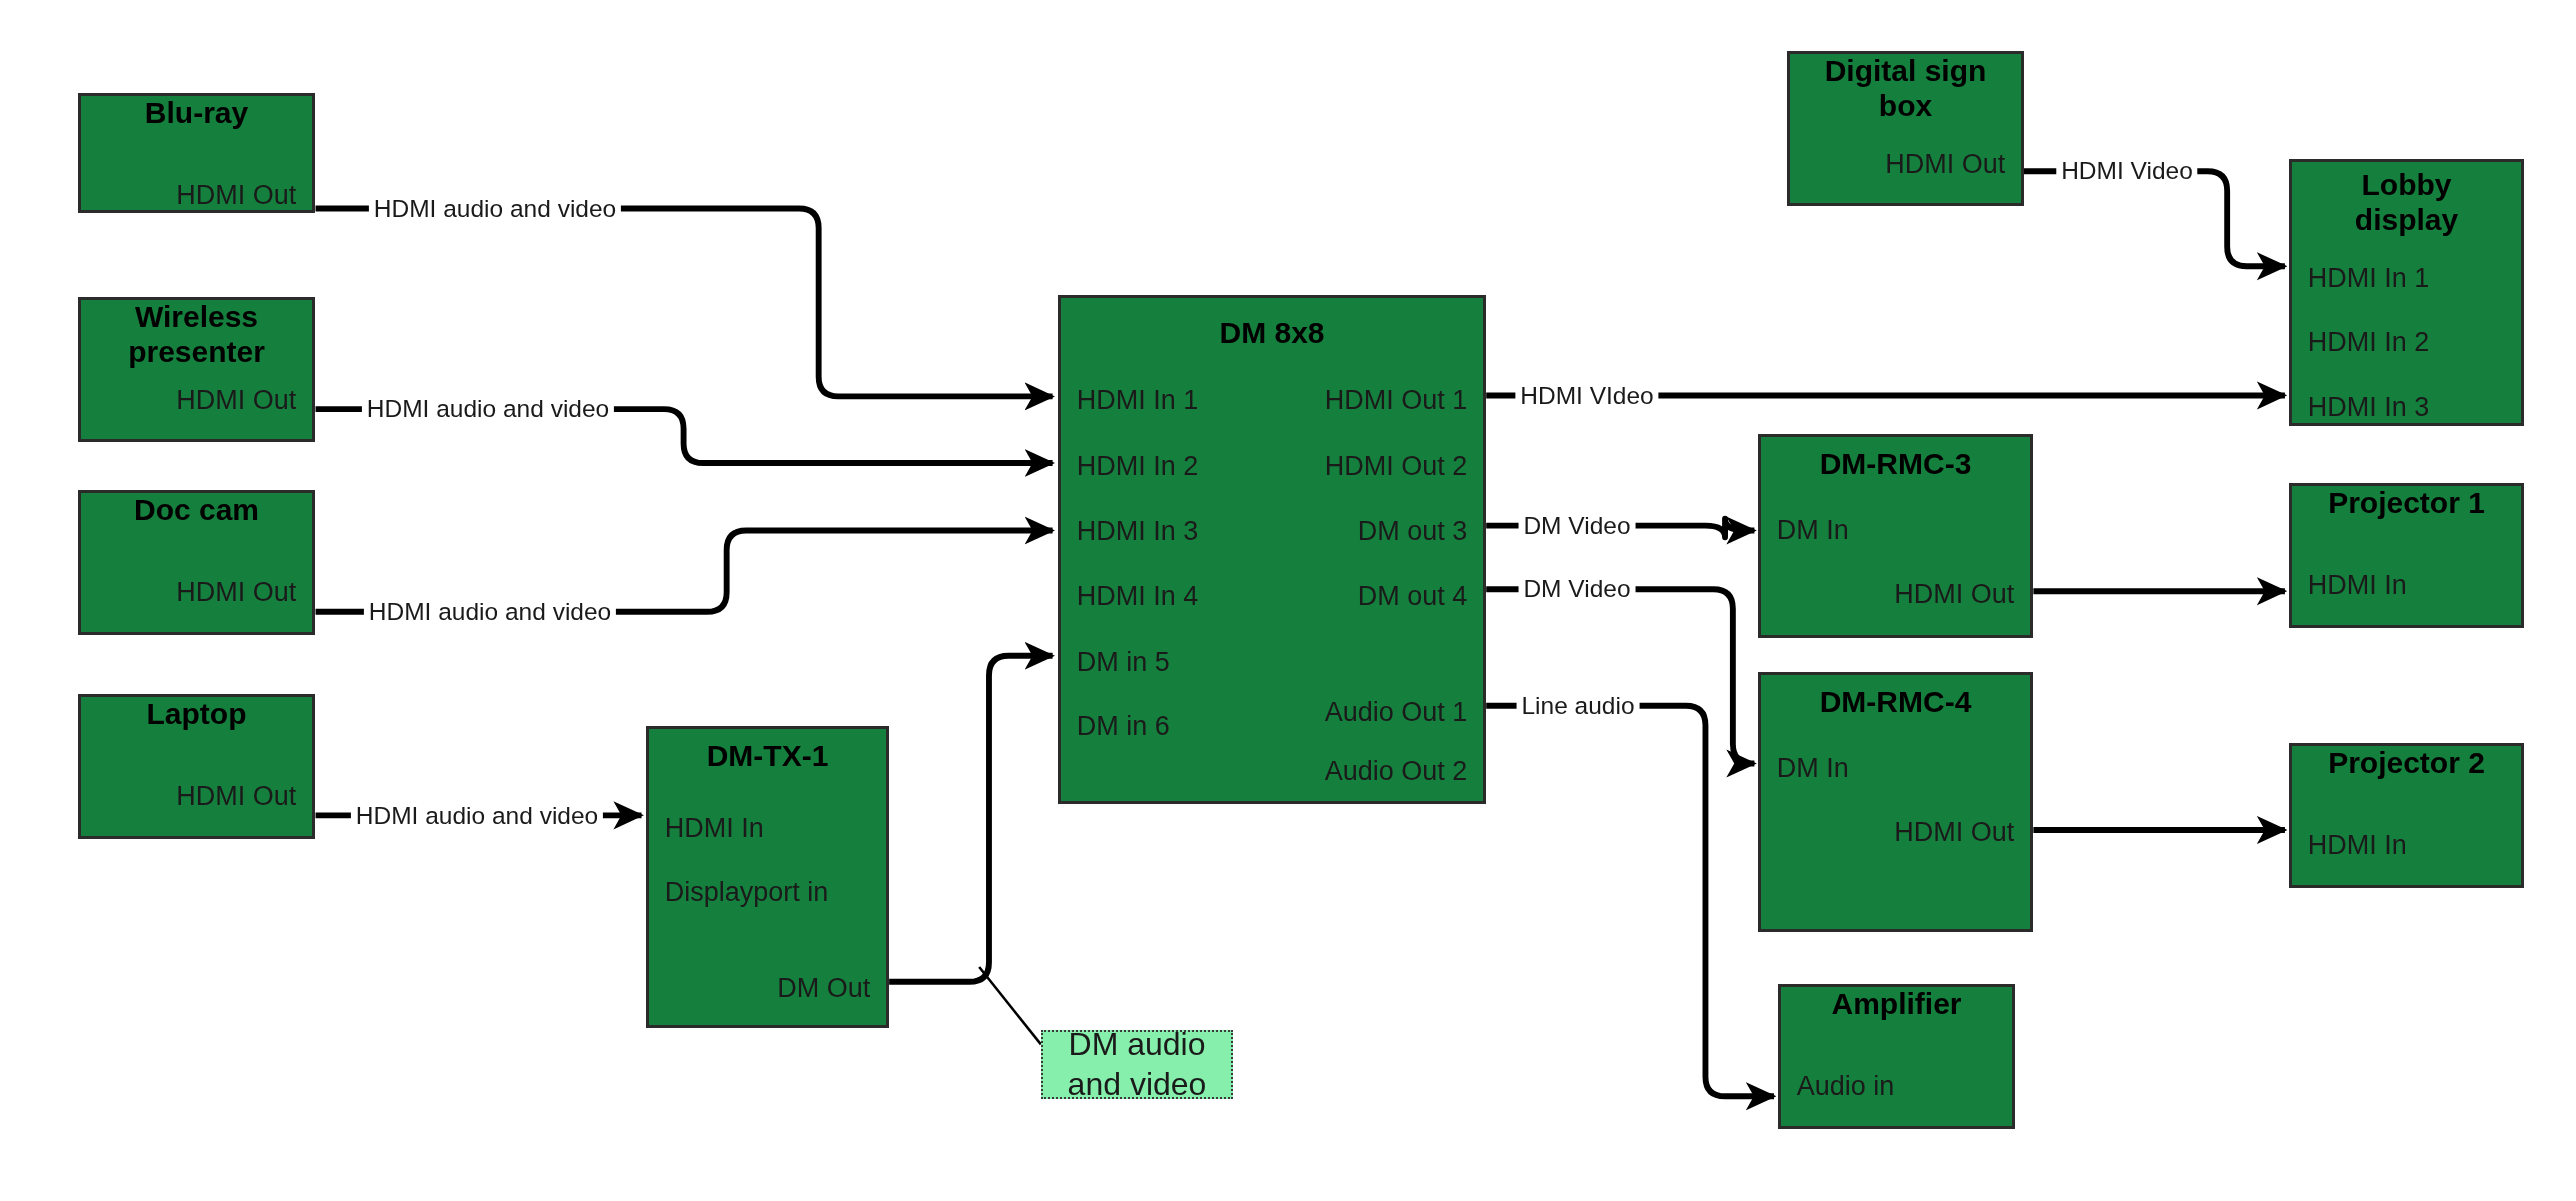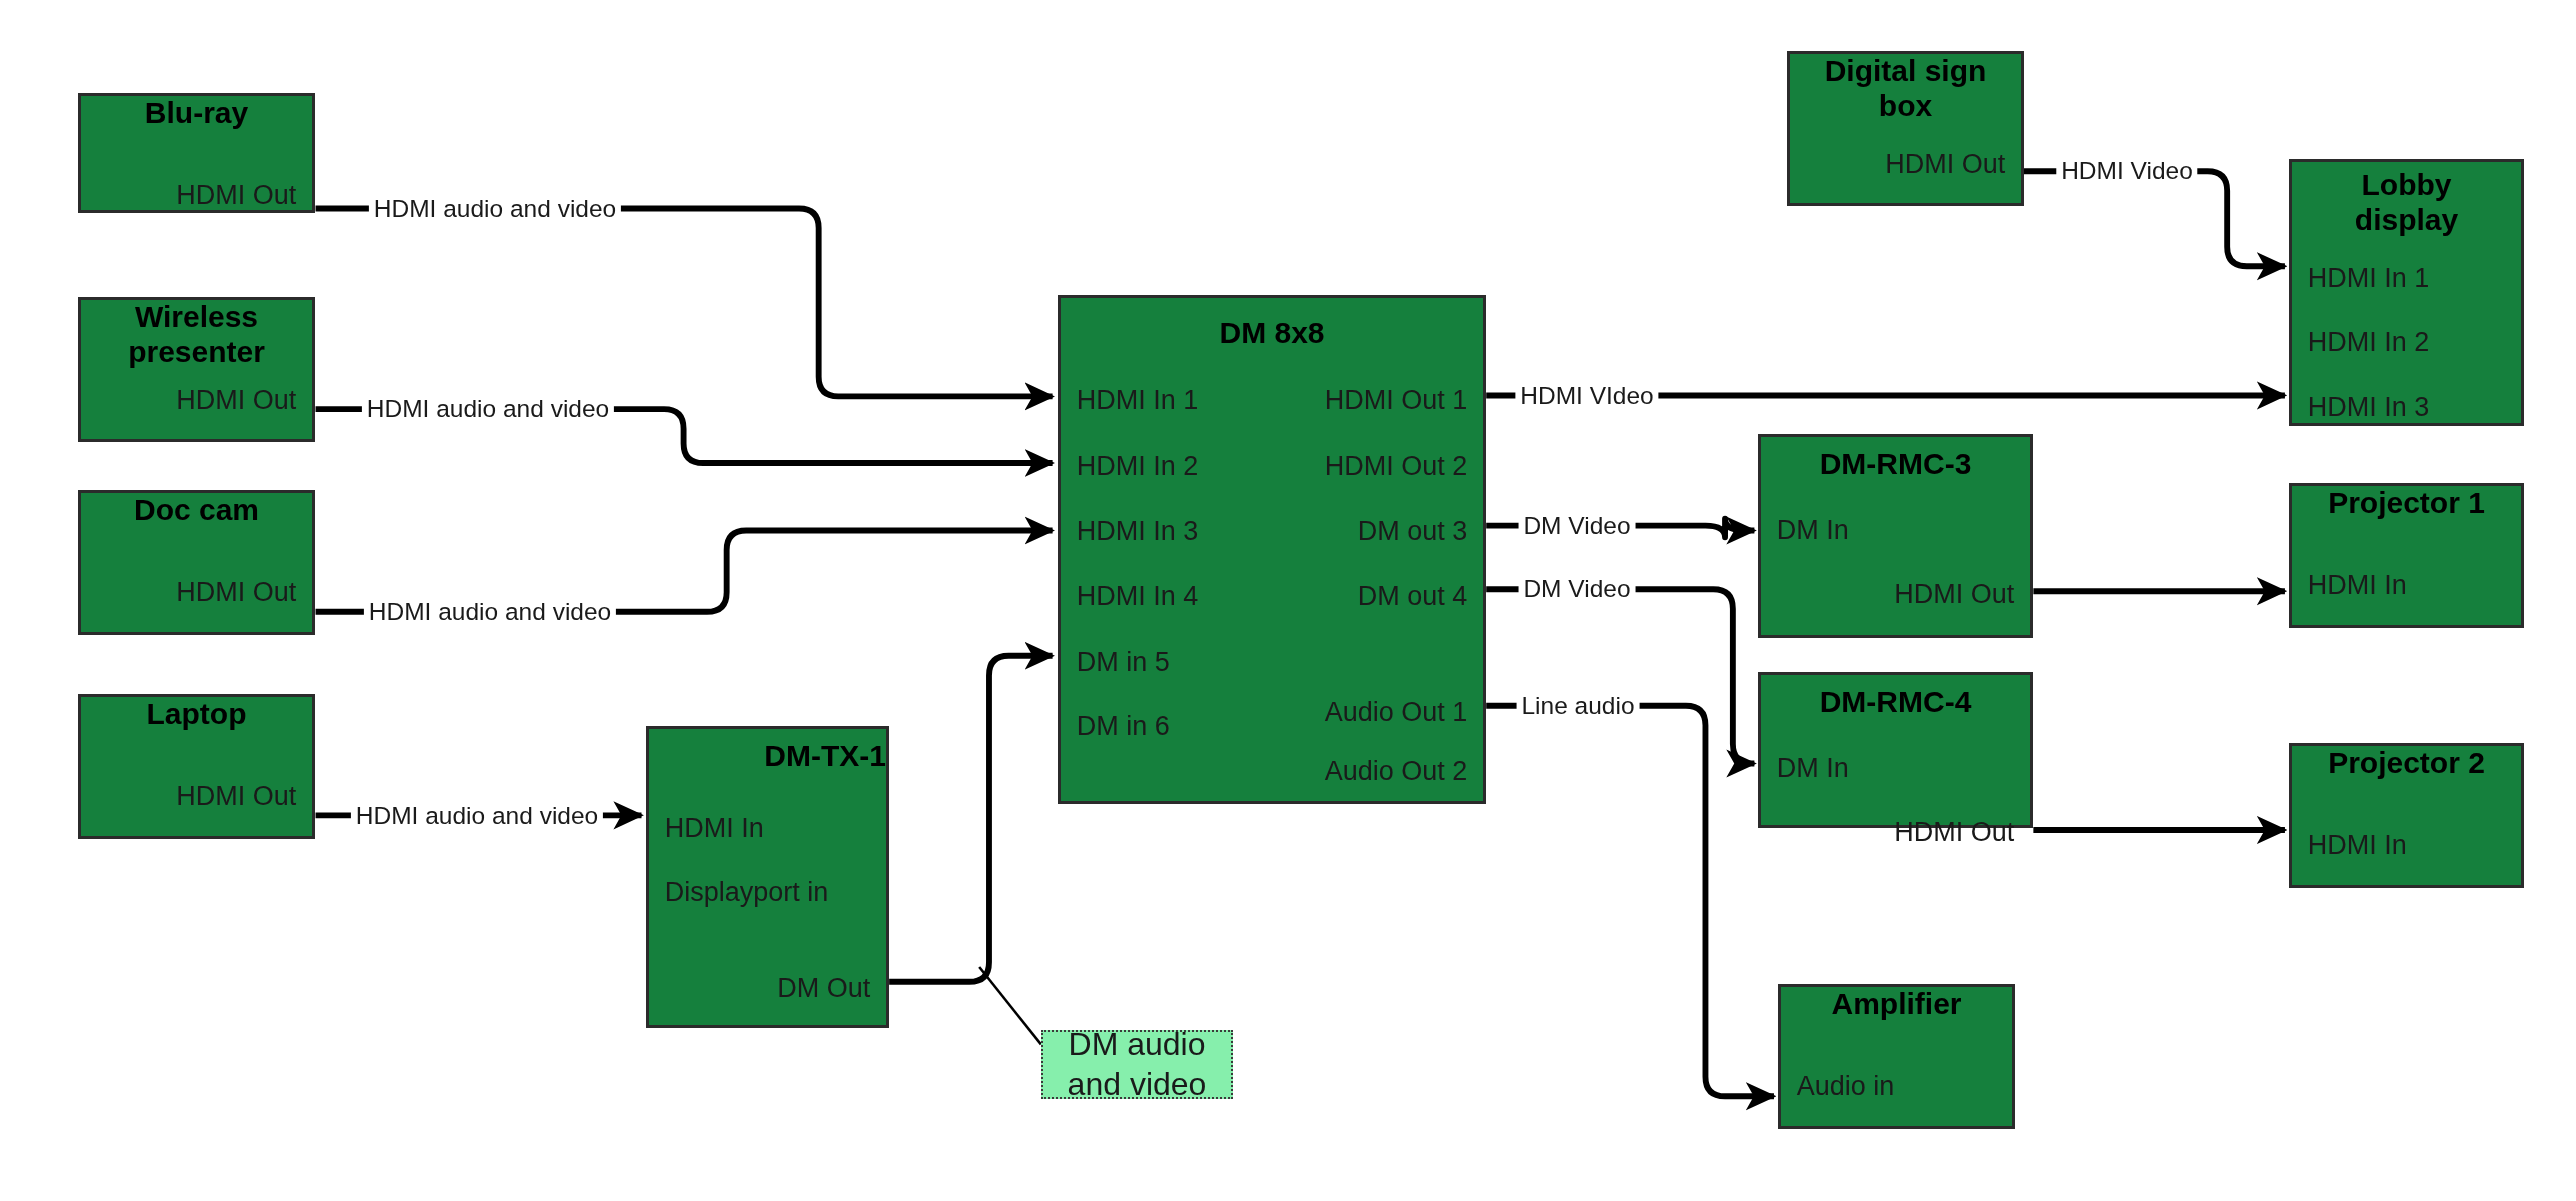--- a/index.html
+++ b/index.html
@@ -143,21 +143,21 @@
   </div>
 
   <div class="node" style="left:78px; top:694px; width:237px; height:145px;">
     <div class="node-title">Laptop</div>
     <div class="ports">
       <div class="port right" style="top:51px;">HDMI Out</div>
     </div>
   </div>
 
   <div class="node" style="left:646px; top:726px; width:243px; height:302px;">
-    <div class="node-title" style="margin-top:9.8px;text-align:right;">DM-TX-1</div>
+    <div class="node-title" style="margin-top:9.8px;">DM-TX-1</div>
     <div class="ports">
       <div class="port left" style="top:41px;">HDMI In</div>
       <div class="port left" style="top:105px;">Displayport in</div>
       <div class="port right" style="top:201px;">DM Out</div>
     </div>
   </div>
 
   <div class="callout" style="left:1041px; top:1030px; width:192px; height:69px;">DM audio and video</div>
 
   <div class="node" style="left:1058px; top:295px; width:428px; height:509px;">
@@ -198,21 +198,21 @@
   </div>
 
   <div class="node" style="left:1758px; top:434px; width:275px; height:204px;">
     <div class="node-title" style="margin-top:9.8px;">DM-RMC-3</div>
     <div class="ports">
       <div class="port left" style="top:35px;">DM In</div>
       <div class="port right" style="top:99px;">HDMI Out</div>
     </div>
   </div>
 
-  <div class="node" style="left:1758px; top:672px; width:275px; height:156px;">
+  <div class="node" style="left:1758px; top:672px; width:275px; height:260px;">
     <div class="node-title" style="margin-top:9.8px;">DM-RMC-4</div>
     <div class="ports">
       <div class="port left" style="top:35px;">DM In</div>
       <div class="port right" style="top:99px;">HDMI Out</div>
     </div>
   </div>
 
   <div class="node" style="left:2289px; top:483px; width:235px; height:145px;">
     <div class="node-title">Projector 1</div>
     <div class="ports">

